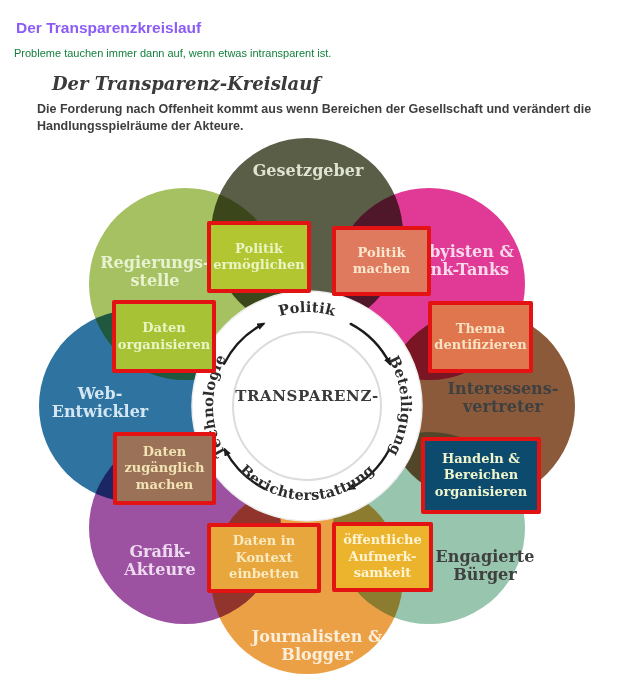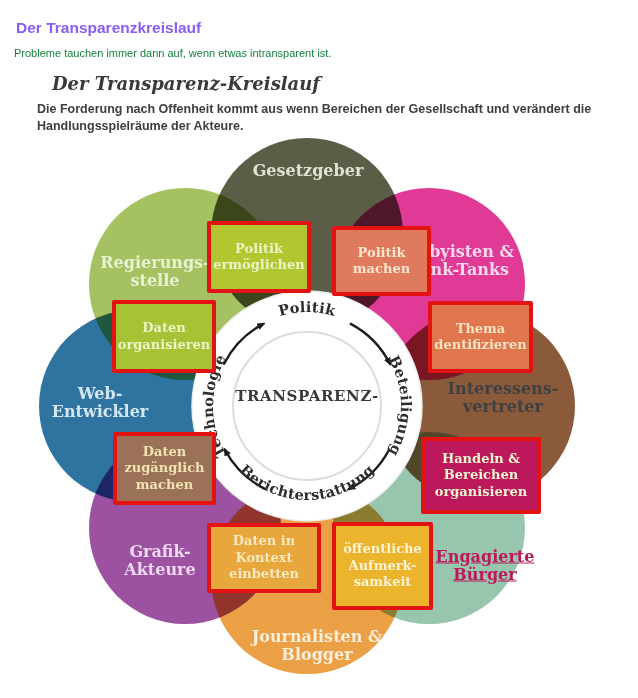--- a/index.html
+++ b/index.html
@@ -94,21 +94,21 @@
       <span>Gesetzgeber</span>
     </div>
     <div class="plabel" style="left: 455px; top: 260px; color: rgb(247, 217, 234);">
       <span>Lobbyisten &amp;</span>
       <span>Think-Tanks</span>
     </div>
     <div class="plabel" style="left: 503px; top: 397px; color: #404040;">
       <span>Interessens-</span>
       <span>vertreter</span>
     </div>
-    <div class="plabel" style="left: 485px; top: 565px; color: #be185d; text-decoration: underline;">
+    <div class="plabel" style="left: 485px; top: 565px; color: #404040;">
       <span>Engagierte</span>
       <span>Bürger</span>
     </div>
     <div class="plabel" style="left: 317px; top: 645px; color: rgb(251, 238, 219);">
       <span>Journalisten &amp;</span>
       <span>Blogger</span>
     </div>
     <div class="plabel" style="left: 160px; top: 560px; color: rgb(238, 217, 241);">
       <span>Grafik-</span>
       <span>Akteure</span>
@@ -136,31 +136,31 @@
     </div>
     <div class="hl" style="left: 428px; top: 301px; width: 105px; height: 72px; background: rgb(223, 118, 78); color: rgb(248, 226, 196); border-color: rgb(228, 19, 19);">
       <span>Thema</span>
       <span>dentifizieren</span>
     </div>
     <div class="hl" style="left: 113px; top: 432px; width: 103px; height: 73px; background: rgb(155, 113, 87); color: rgb(241, 227, 180); border-color: rgb(228, 19, 19);">
       <span>Daten</span>
       <span>zugänglich</span>
       <span>machen</span>
     </div>
-    <div class="hl" style="left: 421px; top: 437px; width: 120px; height: 77px; background: #be185d; color: rgb(239, 245, 205); border-color: rgb(228, 19, 19);">
+    <div class="hl" style="left: 421px; top: 437px; width: 120px; height: 77px; background: #0c4a6e; color: rgb(239, 245, 205); border-color: rgb(228, 19, 19);">
       <span>Handeln &amp;</span>
       <span>Bereichen</span>
       <span>organisieren</span>
     </div>
     <div class="hl" style="left: 207px; top: 523px; width: 114px; height: 70px; background: rgb(232, 167, 60); color: rgb(247, 233, 192); border-color: rgb(228, 19, 19);">
       <span>Daten in</span>
       <span>Kontext</span>
       <span>einbetten</span>
     </div>
-    <div class="hl" style="left: 332px; top: 522px; width: 101px; height: 88px; background: rgb(236, 179, 45); color: rgb(253, 244, 212); border-color: rgb(228, 19, 19);">
+    <div class="hl" style="left: 332px; top: 522px; width: 101px; height: 70px; background: rgb(236, 179, 45); color: rgb(253, 244, 212); border-color: rgb(228, 19, 19);">
       <span>öffentliche</span>
       <span>Aufmerk-</span>
       <span>samkeit</span>
     </div>
 
     <div class="center-label">
       <span>TRANSPARENZ-</span>
     </div>
 
   </div>

